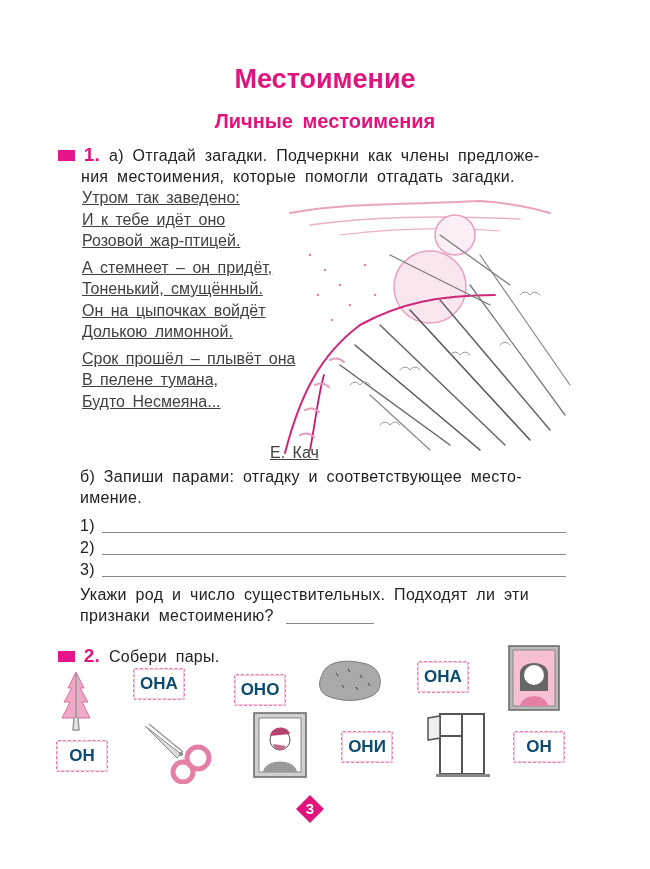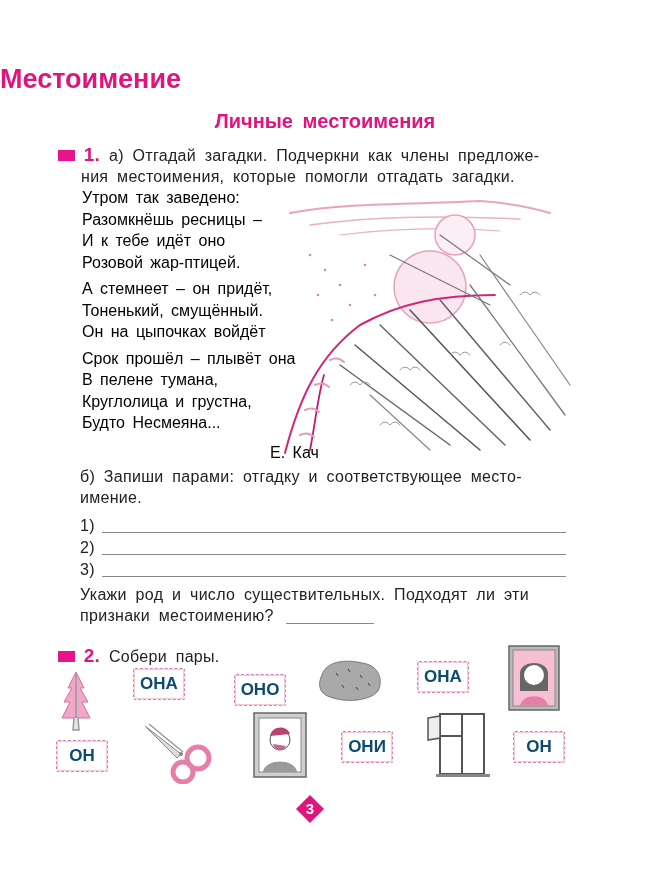--- a/index.html
+++ b/index.html
@@ -1,24 +1,24 @@
 <!DOCTYPE html>
 <html><head>
 <meta charset="utf-8">
 <style>
   html, body { margin: 0; padding: 0; background: #ffffff; }
   body { width: 650px; height: 869px; position: relative; overflow: hidden;
          font-family: "Liberation Sans", "DejaVu Sans", sans-serif; color: #222; }
   .abs { position: absolute; }
-  .title { left: 0; width: 650px; top: 64px; text-align: left; font-size: 27px; font-weight: bold; color: #e0147d; }
+  .title { left: 0; width: 650px; top: 64px; text-align: center; font-size: 27px; font-weight: bold; color: #e0147d; }
   .subtitle { left: 0; width: 650px; top: 110px; text-align: center; font-size: 20px; font-weight: bold; color: #e0147d; word-spacing: 4px; }
   .bullet-sq { width: 17px; height: 11px; background: #e8148a; display: inline-block; }
   .task-num { color: #e0147d; font-weight: bold; font-size: 19px; }
   .task-text { font-size: 16px; letter-spacing: 0.3px; word-spacing: 4px; line-height: 21px; }
-  .poem { font-size: 16px; line-height: 21.5px; word-spacing: 3px; color: #000000; }
+  .poem { font-size: 16px; line-height: 21.5px; word-spacing: 3px; color: #404040; text-decoration: underline; }
   .poem .stanza { margin-bottom: 5px; }
   .line-field { border-bottom: 1px solid #888; height: 1px; }
   .pron-box { position: absolute; width: 50px; height: 30px; border: 1.5px dashed #e27cb3;
               border-radius: 2px; display: flex; align-items: center; justify-content: center;
               font-size: 17px; color: #0c4a6e; background: #fff; box-shadow: 0 0 0 1px #f4c8df inset; font-weight: bold; }
   .page-num { left: 295px; top: 794px; width: 30px; height: 30px; }
 </style>
 </head>
 <body>
 
@@ -31,33 +31,32 @@
     <span class="task-num">1.</span>
     <span>а)</span>
     <span>Отгадай  загадки.  Подчеркни  как  члены  предложе-</span>
   </div>
   <div class="task-text" style="padding-left:23px;">ния  местоимения,  которые  помогли  отгадать  загадки.</div>
 </div>
 
 <div class="abs poem" style="left:82px; top:187px; width:230px;">
   <div class="stanza">
     <div>Утром  так  заведено:</div>
-    <div>Разомкнёшь  ресницы  –</div>
     <div>И  к  тебе  идёт  оно</div>
     <div>Розовой  жар-птицей.</div>
   </div>
   <div class="stanza">
     <div>А  стемнеет  –  он  придёт,</div>
     <div>Тоненький,  смущённый.</div>
     <div>Он  на  цыпочках  войдёт</div>
+    <div>Долькою  лимонной.</div>
   </div>
   <div class="stanza">
     <div>Срок  прошёл  –  плывёт  она</div>
     <div>В  пелене  тумана,</div>
-    <div>Круглолица  и  грустна,</div>
     <div>Будто  Несмеяна...</div>
   </div>
 </div>
 <div class="abs poem" style="left:252px; top:442px;margin-left:18px;">Е. Кач</div>
 
 <svg class="abs" style="left:280px; top:195px;" width="300" height="262" viewBox="0 0 300 262">
   <g fill="none" stroke-linecap="round">
 
     <path d="M10,18 C60,8 120,10 200,6 C230,8 250,12 270,18" stroke="#e8a3bf" stroke-width="2"></path>
     <path d="M30,30 C90,22 150,20 240,24" stroke="#eab0c8" stroke-width="1.5"></path>

